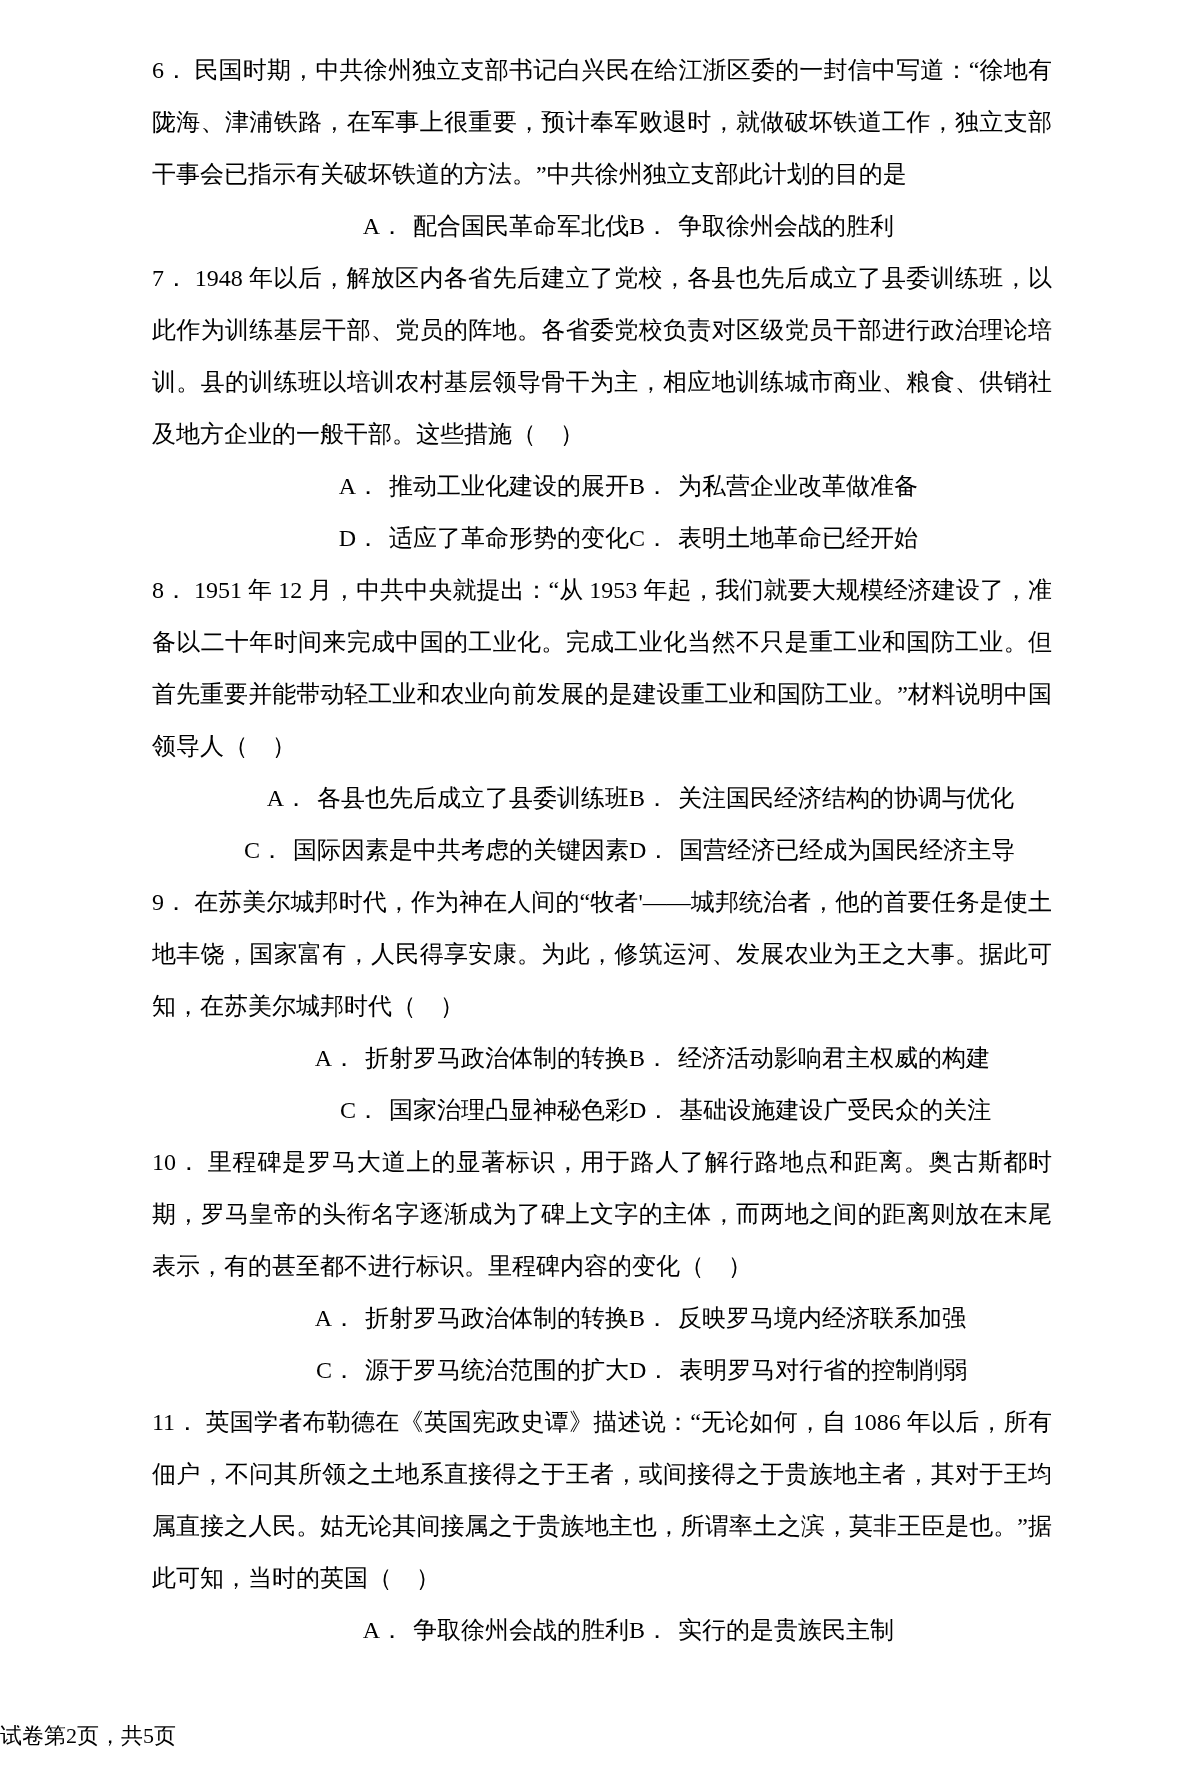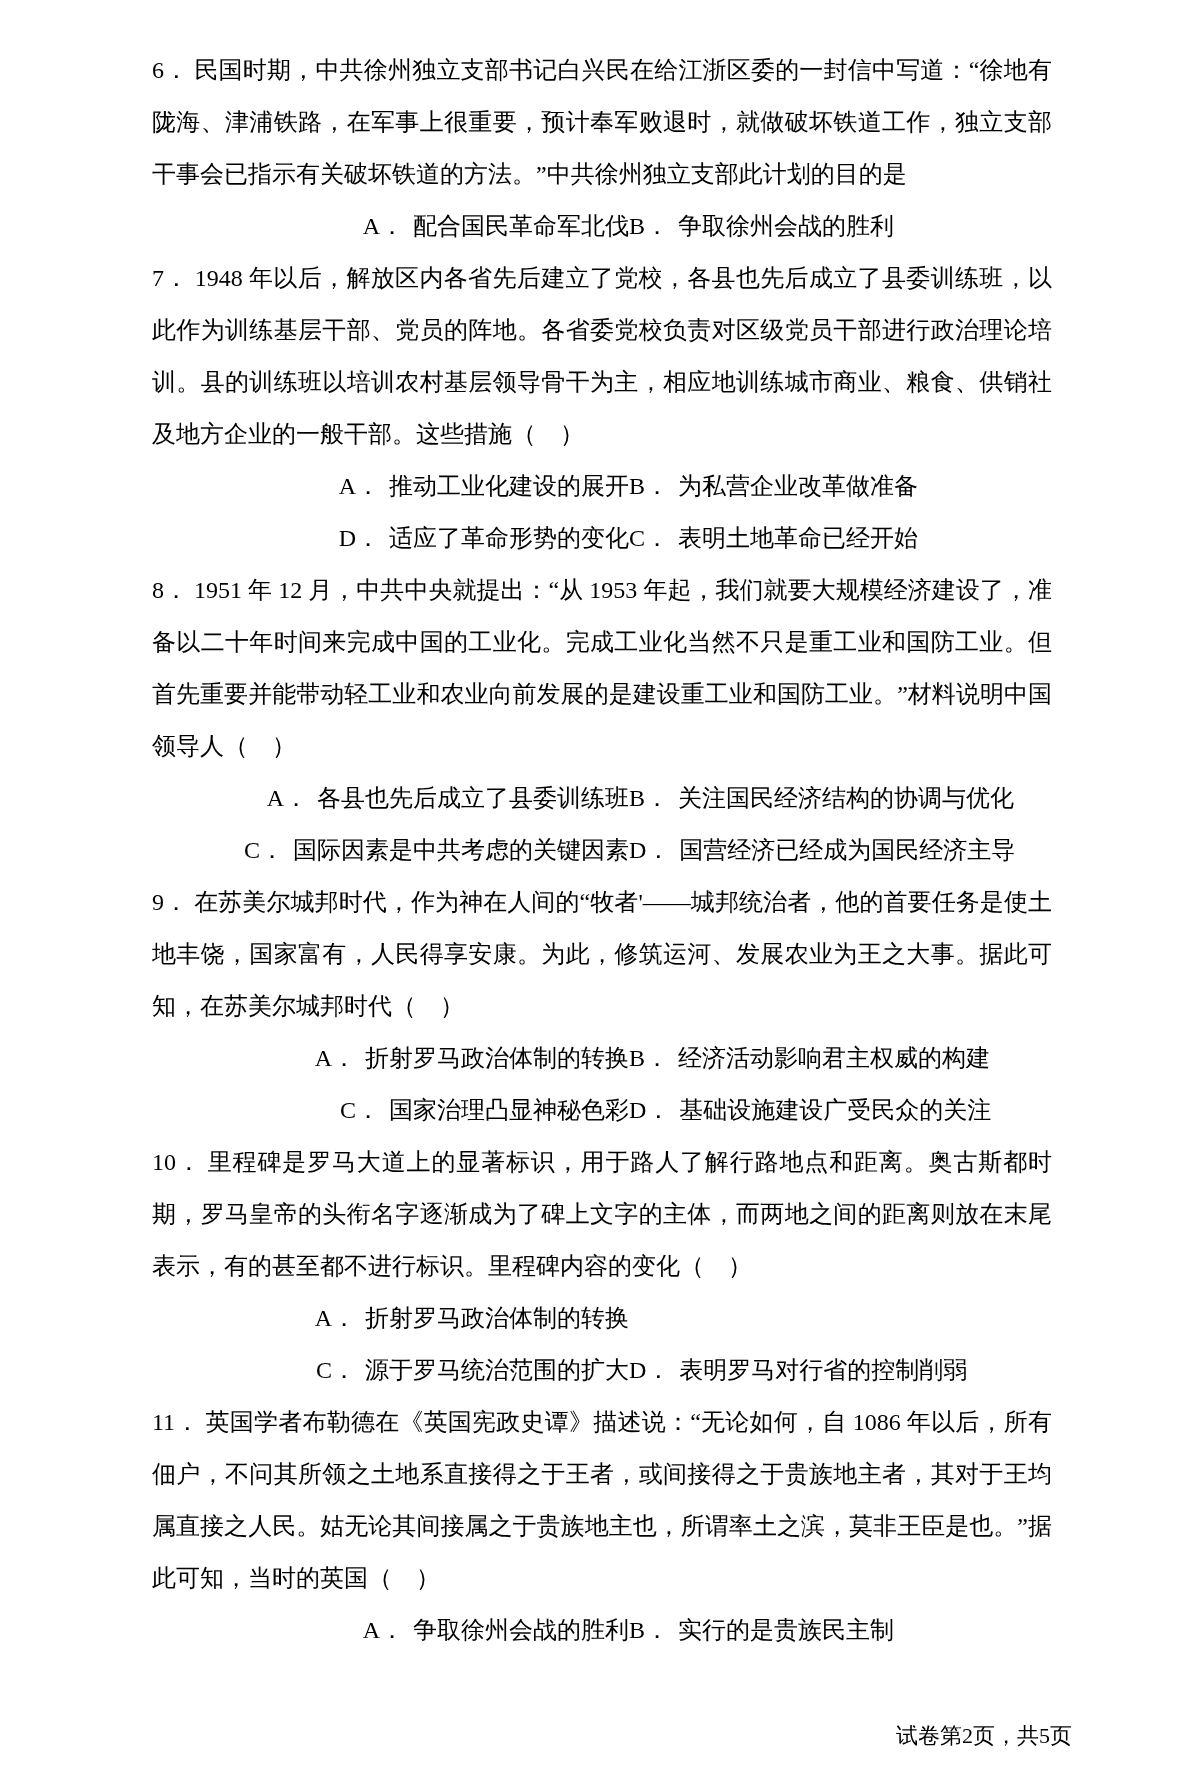--- a/index.html
+++ b/index.html
@@ -39,21 +39,21 @@
   .opt:first-child {
     flex: 0 0 419px;
     width: 419px;
   }
   .opt-label { margin-right: 9px; }
   .footer {
     position: absolute;
     top: 1712px;
     left: 0;
     width: 1072px;
-    text-align: right;
+    text-align: left;
     font-size: 22px;
     line-height: 48px;
   }
 </style>
 </head>
 <body>
 
 <div class="content">
   <div id="question-list">
   <section class="question">
@@ -106,20 +106,21 @@
             <div class="opt"><span class="opt-label">D．</span><span>基础设施建设广受民众的关注</span></div>
           </div>
         </div>
   </section>
 
   <section class="question">
     <p class="stem"><span class="qnum">10．</span><span>里程碑是罗马大道上的显著标识，用于路人了解行路地点和距离。奥古斯都时期，罗马皇帝的头衔名字逐渐成为了碑上文字的主体，而两地之间的距离则放在末尾表示，有的甚至都不进行标识。里程碑内容的变化（　）</span></p>
     <div>
           <div class="opt-row">
             <div class="opt"><span class="opt-label">A．</span><span>折射罗马政治体制的转换</span></div>
+            <div class="opt"><span class="opt-label">B．</span><span>反映罗马境内经济联系加强</span></div>
           </div>
           <div class="opt-row">
             <div class="opt"><span class="opt-label">C．</span><span>源于罗马统治范围的扩大</span></div>
             <div class="opt"><span class="opt-label">D．</span><span>表明罗马对行省的控制削弱</span></div>
           </div>
         </div>
   </section>
 
   <section class="question">
     <p class="stem"><span class="qnum">11．</span><span>英国学者布勒德在《英国宪政史谭》描述说：“无论如何，自 1086 年以后，所有佃户，不问其所领之土地系直接得之于王者，或间接得之于贵族地主者，其对于王均属直接之人民。姑无论其间接属之于贵族地主也，所谓率土之滨，莫非王臣是也。”据此可知，当时的英国（　）</span></p>

